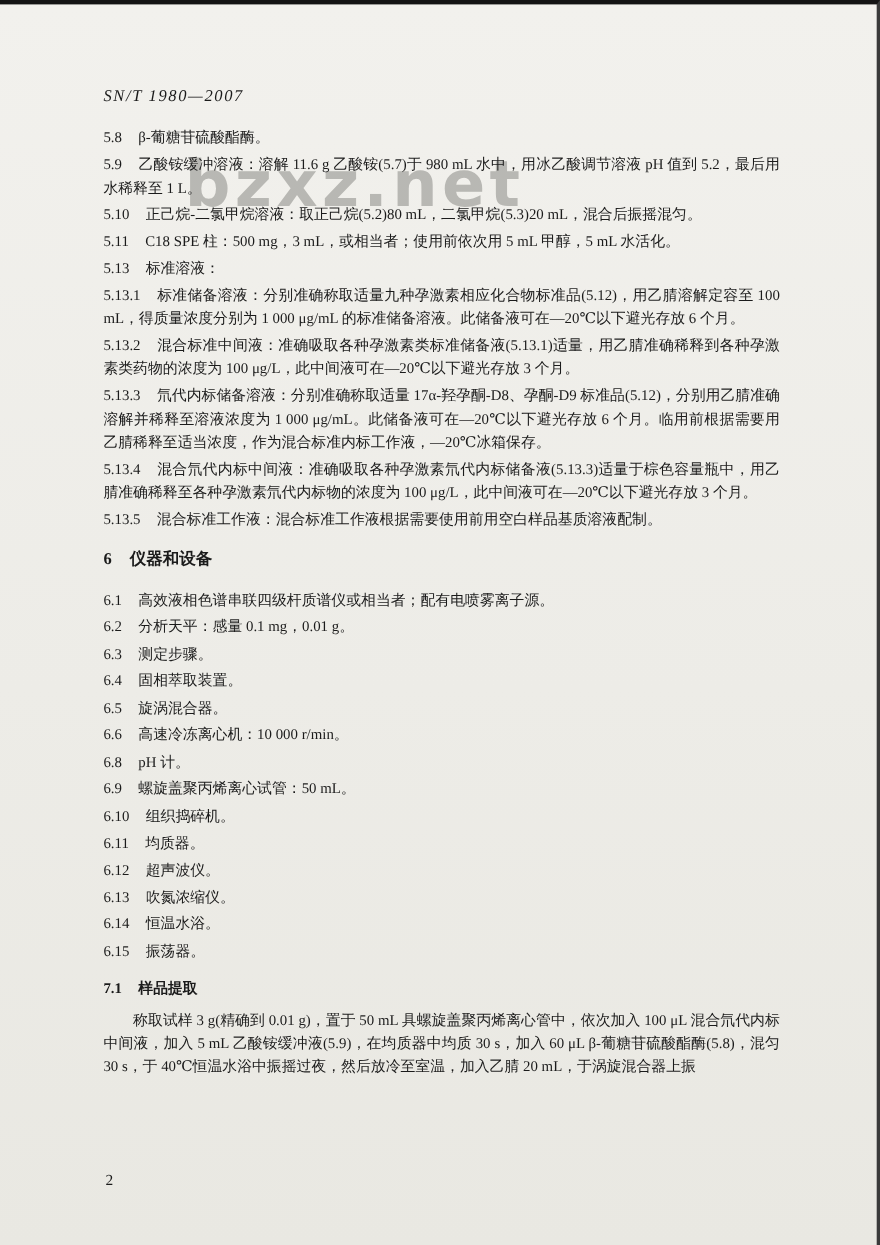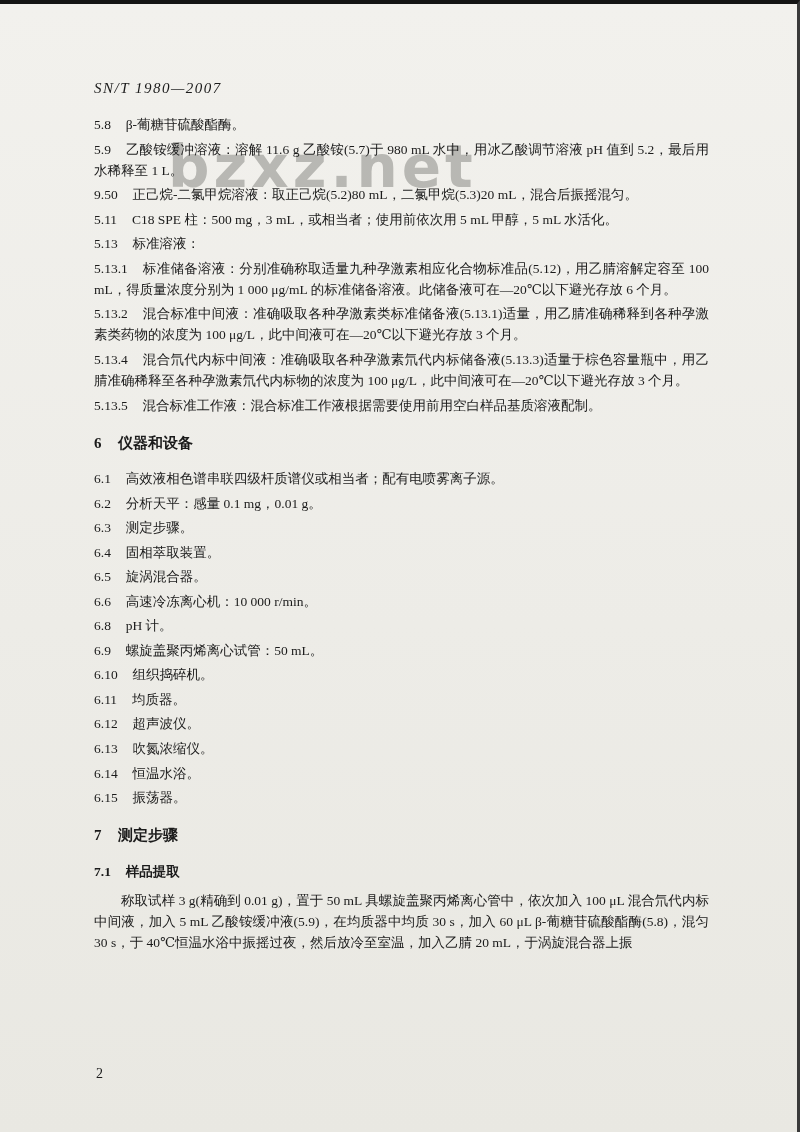--- a/index.html
+++ b/index.html
@@ -53,31 +53,32 @@
 <div class="page">
   <div class="doc-number">SN/T 1980—2007</div>
 
   <div class="watermark">bzxz.net</div>
 
   <div class="content" id="content">
   <p class="block"><span class="num">5.8</span><span class="txt">β-葡糖苷硫酸酯酶。</span></p>
 
   <p class="block"><span class="num">5.9</span><span class="txt">乙酸铵缓冲溶液：溶解 11.6 g 乙酸铵(5.7)于 980 mL 水中，用冰乙酸调节溶液 pH 值到 5.2，最后用水稀释至 1 L。</span></p>
 
-  <p class="block"><span class="num">9.50</span><span class="txt">正己烷-二氯甲烷溶液：取正己烷(5.2)80 mL，二氯甲烷(5.3)20 mL，混合后振摇混匀。</span></p>
+  <p class="block"><span class="num">5.10</span><span class="txt">正己烷-二氯甲烷溶液：取正己烷(5.2)80 mL，二氯甲烷(5.3)20 mL，混合后振摇混匀。</span></p>
 
   <p class="block"><span class="num">5.11</span><span class="txt">C18 SPE 柱：500 mg，3 mL，或相当者；使用前依次用 5 mL 甲醇，5 mL 水活化。</span></p>
 
 
   <p class="block"><span class="num">5.13</span><span class="txt">标准溶液：</span></p>
 
   <p class="block"><span class="num">5.13.1</span><span class="txt">标准储备溶液：分别准确称取适量九种孕激素相应化合物标准品(5.12)，用乙腈溶解定容至 100 mL，得质量浓度分别为 1 000 μg/mL 的标准储备溶液。此储备液可在—20℃以下避光存放 6 个月。</span></p>
 
   <p class="block"><span class="num">5.13.2</span><span class="txt">混合标准中间液：准确吸取各种孕激素类标准储备液(5.13.1)适量，用乙腈准确稀释到各种孕激素类药物的浓度为 100 μg/L，此中间液可在—20℃以下避光存放 3 个月。</span></p>
 
+  <p class="block"><span class="num">5.13.3</span><span class="txt">氘代内标储备溶液：分别准确称取适量 17α-羟孕酮-D8、孕酮-D9 标准品(5.12)，分别用乙腈准确溶解并稀释至溶液浓度为 1 000 μg/mL。此储备液可在—20℃以下避光存放 6 个月。临用前根据需要用乙腈稀释至适当浓度，作为混合标准内标工作液，—20℃冰箱保存。</span></p>
 
   <p class="block"><span class="num">5.13.4</span><span class="txt">混合氘代内标中间液：准确吸取各种孕激素氘代内标储备液(5.13.3)适量于棕色容量瓶中，用乙腈准确稀释至各种孕激素氘代内标物的浓度为 100 μg/L，此中间液可在—20℃以下避光存放 3 个月。</span></p>
 
   <p class="block"><span class="num">5.13.5</span><span class="txt">混合标准工作液：混合标准工作液根据需要使用前用空白样品基质溶液配制。</span></p>
 
   <p class="block heading"><span class="num">6</span><span class="txt">仪器和设备</span></p>
 
   <p class="block"><span class="num">6.1</span><span class="txt">高效液相色谱串联四级杆质谱仪或相当者；配有电喷雾离子源。</span></p>
 
   <p class="block"><span class="num">6.2</span><span class="txt">分析天平：感量 0.1 mg，0.01 g。</span></p>
@@ -100,21 +101,20 @@
   <p class="block"><span class="num">6.11</span><span class="txt">均质器。</span></p>
 
   <p class="block"><span class="num">6.12</span><span class="txt">超声波仪。</span></p>
 
   <p class="block"><span class="num">6.13</span><span class="txt">吹氮浓缩仪。</span></p>
 
   <p class="block"><span class="num">6.14</span><span class="txt">恒温水浴。</span></p>
 
   <p class="block"><span class="num">6.15</span><span class="txt">振荡器。</span></p>
 
-  <p class="block heading"><span class="num">7</span><span class="txt">测定步骤</span></p>
 
   <p class="block subheading"><span class="num">7.1</span><span class="txt">样品提取</span></p>
 
   <p class="block body-indent"><span class="txt">称取试样 3 g(精确到 0.01 g)，置于 50 mL 具螺旋盖聚丙烯离心管中，依次加入 100 μL 混合氘代内标中间液，加入 5 mL 乙酸铵缓冲液(5.9)，在均质器中均质 30 s，加入 60 μL β-葡糖苷硫酸酯酶(5.8)，混匀 30 s，于 40℃恒温水浴中振摇过夜，然后放冷至室温，加入乙腈 20 mL，于涡旋混合器上振</span></p>
 </div>
 
   <div class="page-number">2</div>
 </div>
 
 </body></html>

